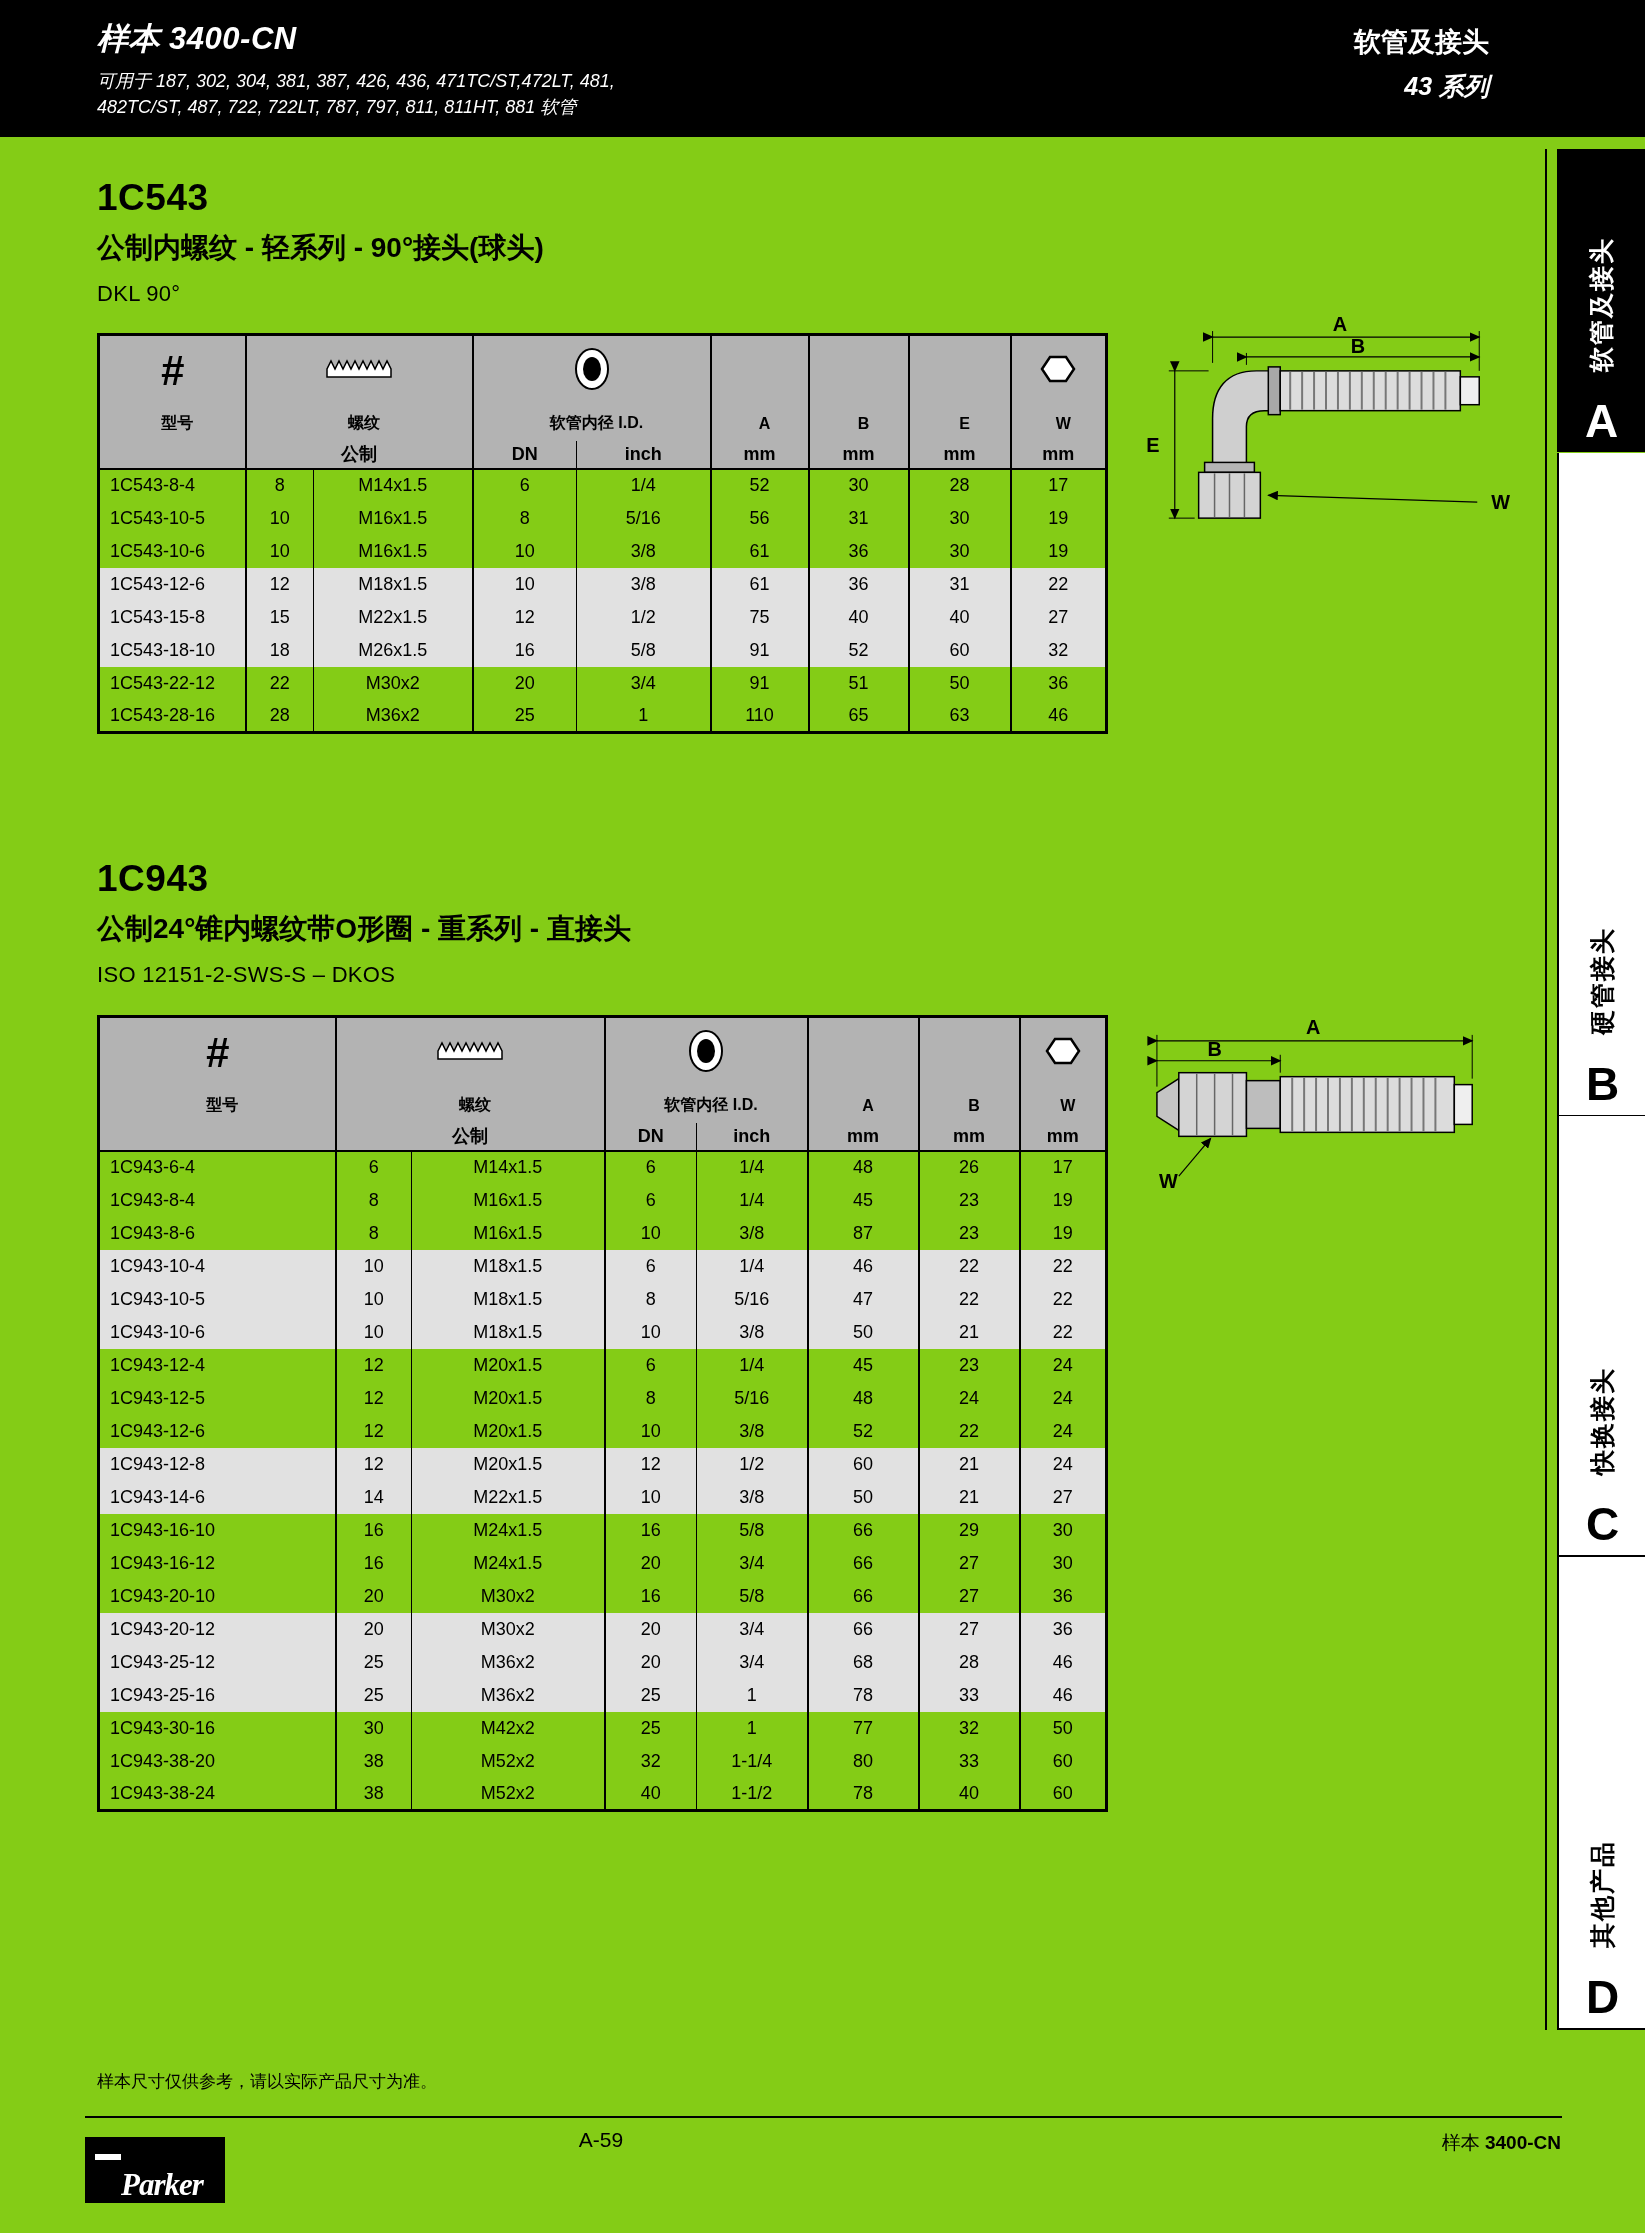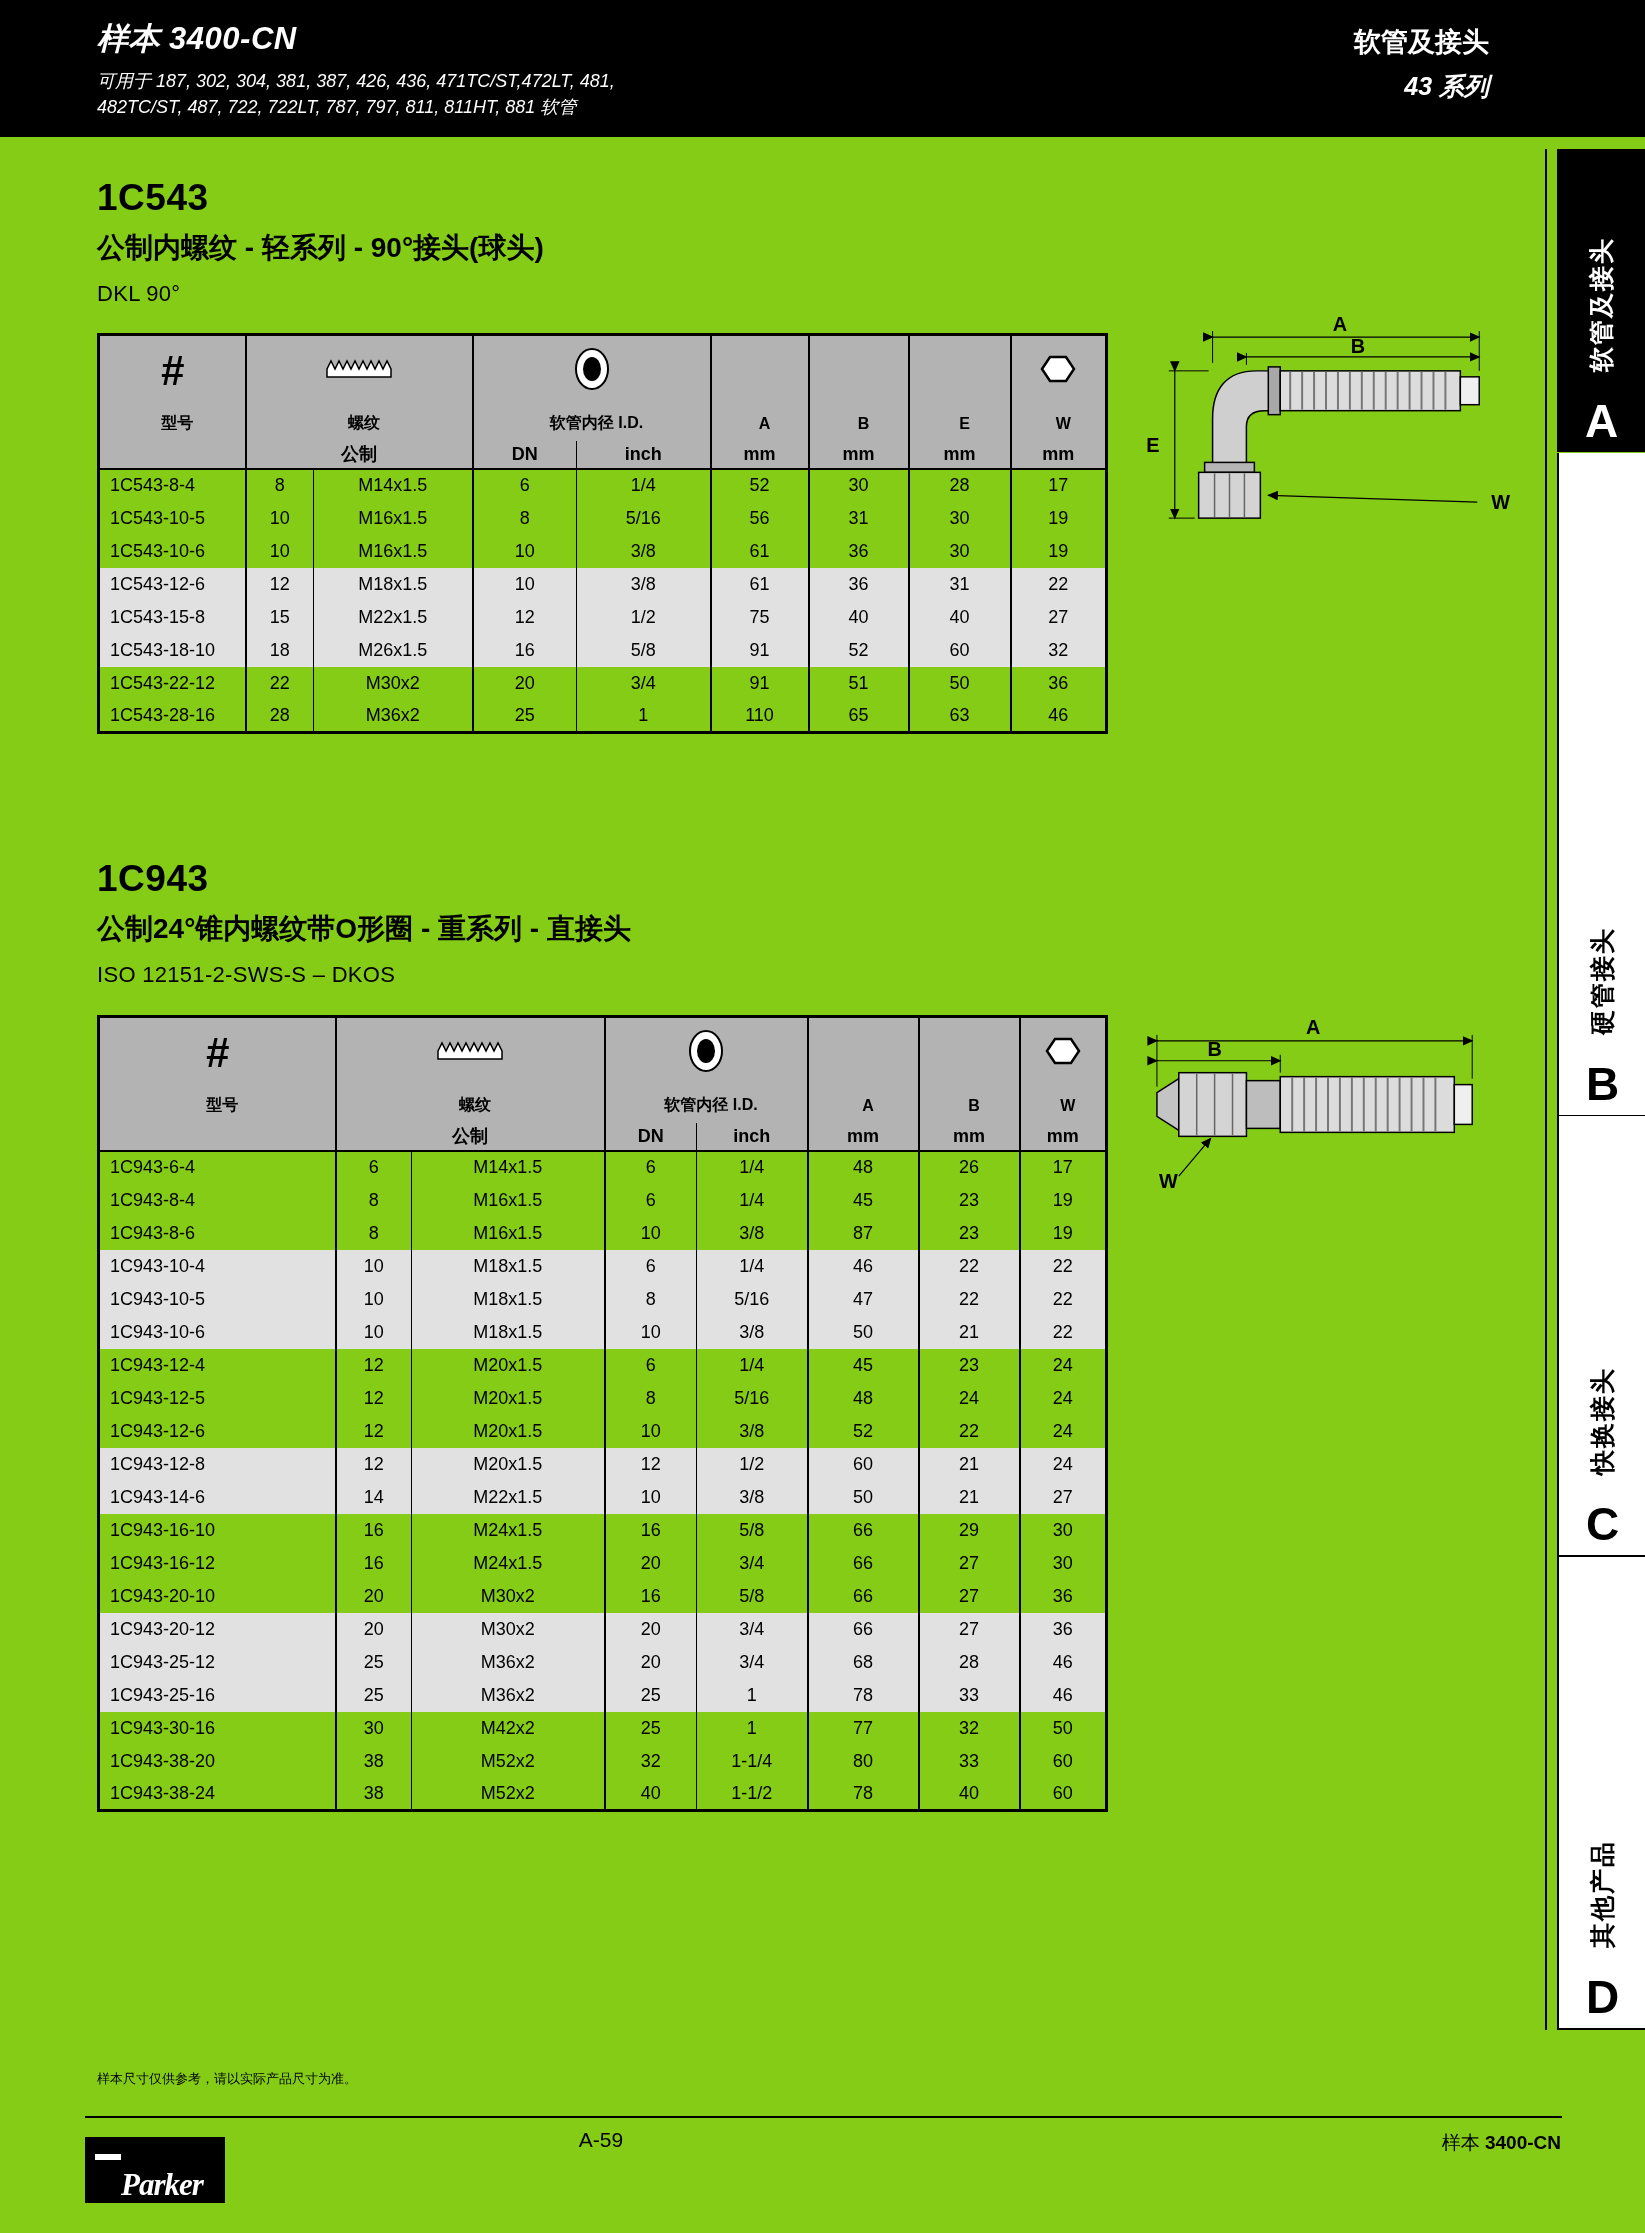--- a/index.html
+++ b/index.html
@@ -50,21 +50,21 @@
   .side-tab { position:absolute; left:1557px; width:89px; display:flex; flex-direction:column;
               justify-content:flex-end; align-items:center; }
   .side-tab .vlabel { writing-mode:vertical-rl; text-orientation:sideways; transform:rotate(180deg);
                       font-size:25px; font-weight:bold; letter-spacing:2px; white-space:nowrap; }
   .side-tab .letter { font-size:46px; font-weight:bold; margin-top:26px; line-height:1; padding-bottom:8px; }
   .tab-a { top:149px; height:303px; background:#000; color:#fff; }
   .tab-b { top:453px; height:664px; background:#fff; border-left:2px solid #000; border-bottom:2px solid #000; }
   .tab-c { top:1116px; height:441px; background:#fff; border-left:2px solid #000; border-bottom:2px solid #000; }
   .tab-d { top:1557px; height:473px; background:#fff; border-left:2px solid #000; border-bottom:2px solid #000; }
   
-  .footnote { position:absolute; left:97px; top:2070px; font-size:13px; }
+  .footnote { position:absolute; left:97px; top:2070px; font-size:17px; }
   .foot-rule { position:absolute; left:85px; top:2116px; width:1477px; height:2px; background:#000; }
   .page-no { position:absolute; left:97px; top:2128px; width:1008px; text-align:center; font-size:21px; }
   .foot-ref { position:absolute; right:85px; top:2130px; font-size:19px; }
   .foot-ref b { font-weight:bold; }
   .parker-logo { position:absolute; left:85px; top:2137px; width:140px; height:66px; background:#000;
                  display:flex; align-items:flex-end; justify-content:center; }
   .parker-logo .bar { position:absolute; left:10px; top:17px; width:26px; height:6px; background:#fff; }
   .parker-logo .ptext { color:#fff; font-size:31px; font-weight:bold; font-style:italic;
                         font-family:"Liberation Serif","DejaVu Serif",serif; padding-left:14px; letter-spacing:-1px; }
 </style>

